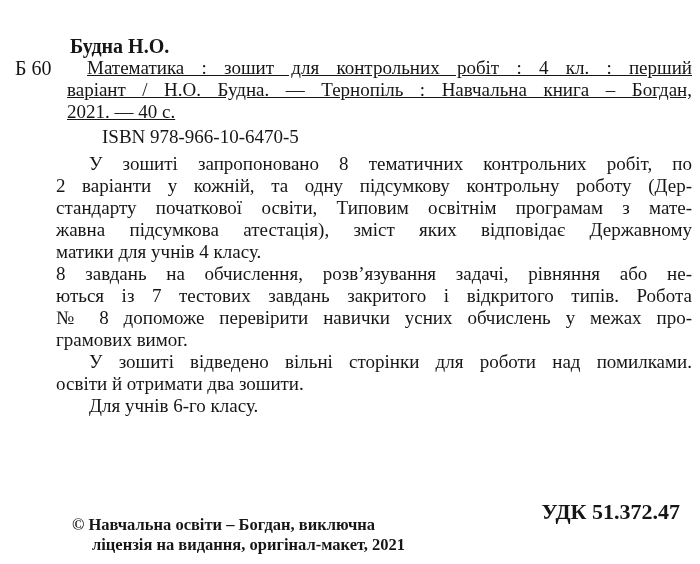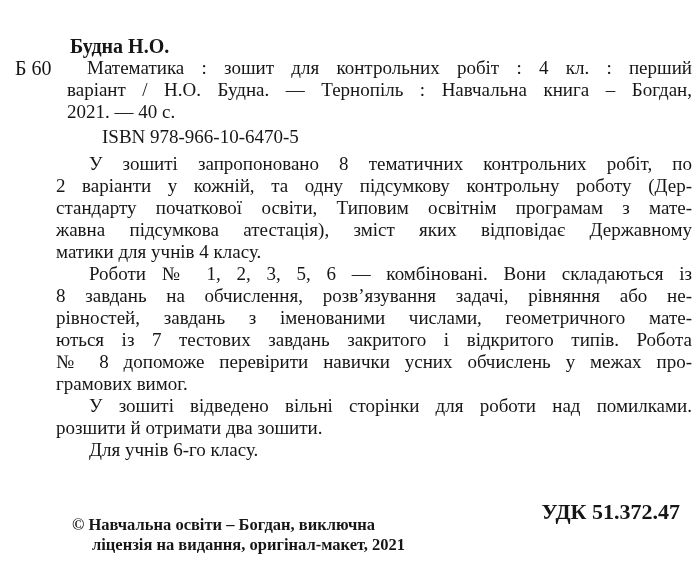--- a/index.html
+++ b/index.html
@@ -25,20 +25,21 @@
     font-weight: bold;
     font-size: 20px;
   }
   .bbk {
     left: 15px; top: 57px;
     font-size: 20px;
   }
   .bib {
     left: 67px; top: 57px;
     width: 625px;
+    text-decoration: underline;
   }
   .isbn {
     left: 102px; top: 126px;
   }
   .annotation {
     left: 56px; top: 153px;
     width: 636px;
   }
   .udk {
     left: 44px; top: 501px;
@@ -82,32 +83,30 @@
 
   <div class="abs annotation">
     <div class="para">
         <div class="first jl">У зошиті запропоновано 8 тематичних контрольних робіт, по</div>
         <div class="jl">2 варіанти у кожній, та одну підсумкову контрольну роботу (Дер-</div>
         <div class="jl">стандарту початкової освіти, Типовим освітнім програмам з мате-</div>
         <div class="jl">жавна підсумкова атестація), зміст яких відповідає Державному</div>
         <div>матики для учнів 4 класу.</div>
       </div>
     <div class="para">
-        <div class="first jl">Роботи № 1, 2, 3, 5, 6 — комбіновані. Вони складаються із</div>
         <div class="jl">8 завдань на обчислення, розв’язування задачі, рівняння або не-</div>
-        <div class="jl">рівностей, завдань з іменованими числами, геометричного мате-</div>
         <div class="jl">ються із 7 тестових завдань закритого і відкритого типів. Робота</div>
         <div class="jl">№ 8 допоможе перевірити навички усних обчислень у межах про-</div>
         <div>грамових вимог.</div>
       </div>
     <div class="para">
         <div class="first jl">У зошиті відведено вільні сторінки для роботи над помилками.</div>
       </div>
     <div class="para">
-        <div>розшити й отримати два зошити.</div>
+        <div>освіти й отримати два зошити.</div>
       </div>
     <div class="para">
         <div class="first">Для учнів 6-го класу.</div>
       </div>
   </div>
 
   <div class="abs udk">УДК 51.372.47</div>
 
   <div class="abs copyright">
     <div>© Навчальна освіти – Богдан, виключна</div>

